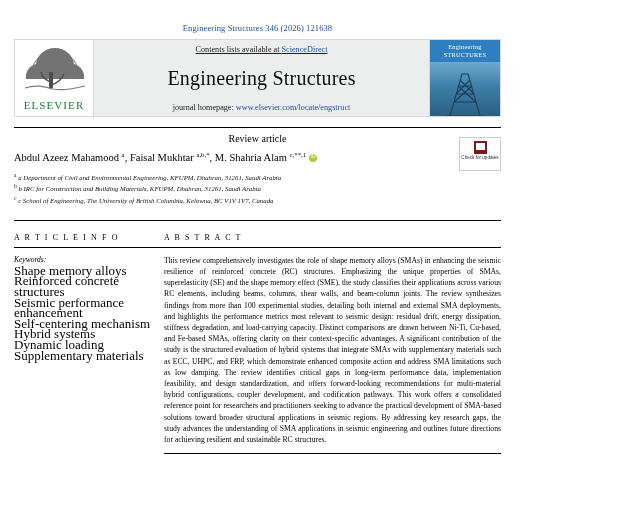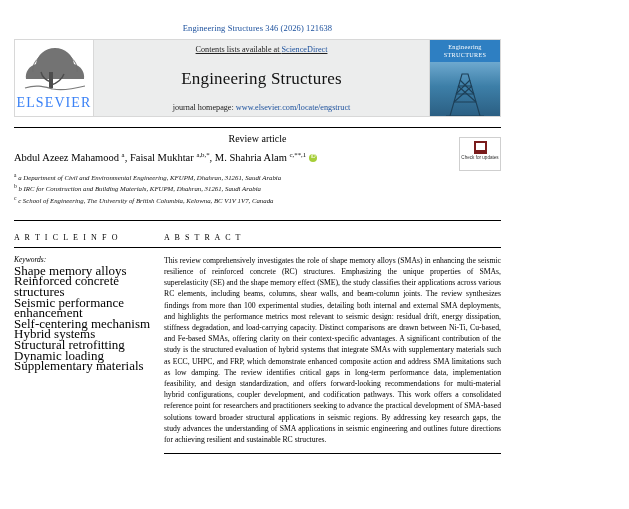--- a/index.html
+++ b/index.html
@@ -55,23 +55,23 @@
     position: relative;
   }
   .elsevier-tree {
     position: absolute;
     top: 2px; left: 0; right: 0;
     height: 52px;
     overflow: hidden;
   }
   .elsevier-word {
     font-family: "Liberation Serif", serif;
-    font-size: 14px;
+    font-size: 11px;
     letter-spacing: 1.1px;
-    color: #3b82f6;
+    color: #15803d;
     margin-bottom: 5px;
     font-weight: 400;
   }
 
   .mast-center {
     flex: 1 1 auto;
     background: #eceded;
     border-top: 1px solid #d8d8d8;
     border-bottom: 1px solid #d8d8d8;
     display: flex;
@@ -81,21 +81,21 @@
     box-sizing: border-box;
     padding: 5px 0 4px 0;
   }
   .contents-line {
     font-size: 8.2px;
     color: #222;
     text-decoration: underline;
   }
   .contents-line a { color: #1a4f9c; text-decoration: none; }
   .journal-title {
-    font-size: 17px;
+    font-size: 20px;
     font-family: "Liberation Serif", serif;
     color: #111;
     letter-spacing: .2px;
   }
   .homepage-line {
     font-size: 8.2px;
     color: #222;
   }
   .homepage-line a { color: #1a4f9c; text-decoration: none; }
 
@@ -338,21 +338,20 @@
     <div class="col-left">
       <div class="sec-head">A R T I C L E   I N F O</div>
       <div class="under-rule"></div>
       <div class="kw-title">Keywords:</div>
       <div class="kw-list">
         <div>Shape memory alloys</div>
         <div>Reinforced concrete structures</div>
         <div>Seismic performance enhancement</div>
         <div>Self-centering mechanism</div>
         <div>Hybrid systems</div>
-        <div>Structural retrofitting</div>
         <div>Dynamic loading</div>
         <div>Supplementary materials</div>
       </div>
     </div>
 
     <div class="col-right">
       <div class="sec-head">A B S T R A C T</div>
       <div class="under-rule"></div>
       <p class="abstract-text">This review comprehensively investigates the role of shape memory alloys (SMAs) in enhancing the seismic resilience of reinforced concrete (RC) structures. Emphasizing the unique properties of SMAs, superelasticity (SE) and the shape memory effect (SME), the study classifies their applications across various RC elements, including beams, columns, shear walls, and beam-column joints. The review synthesizes findings from more than 100 experimental studies, detailing both internal and external SMA deployments, and highlights the performance metrics most relevant to seismic design: residual drift, energy dissipation, stiffness degradation, and load-carrying capacity. Distinct comparisons are drawn between Ni-Ti, Cu-based, and Fe-based SMAs, offering clarity on their context-specific advantages. A significant contribution of the study is the structured evaluation of hybrid systems that integrate SMAs with supplementary materials such as ECC, UHPC, and FRP, which demonstrate enhanced composite action and address SMA limitations such as low damping. The review identifies critical gaps in long-term performance data, implementation feasibility, and design standardization, and offers forward-looking recommendations for multi-material hybrid configurations, coupler development, and codification pathways. This work offers a consolidated reference point for researchers and practitioners seeking to advance the practical development of SMA-based solutions toward broader structural applications in seismic regions. By addressing key research gaps, the study advances the understanding of SMA applications in seismic engineering and outlines future directions for achieving resilient and sustainable RC structures.</p>
       <div class="abs-rule-bottom"></div>

